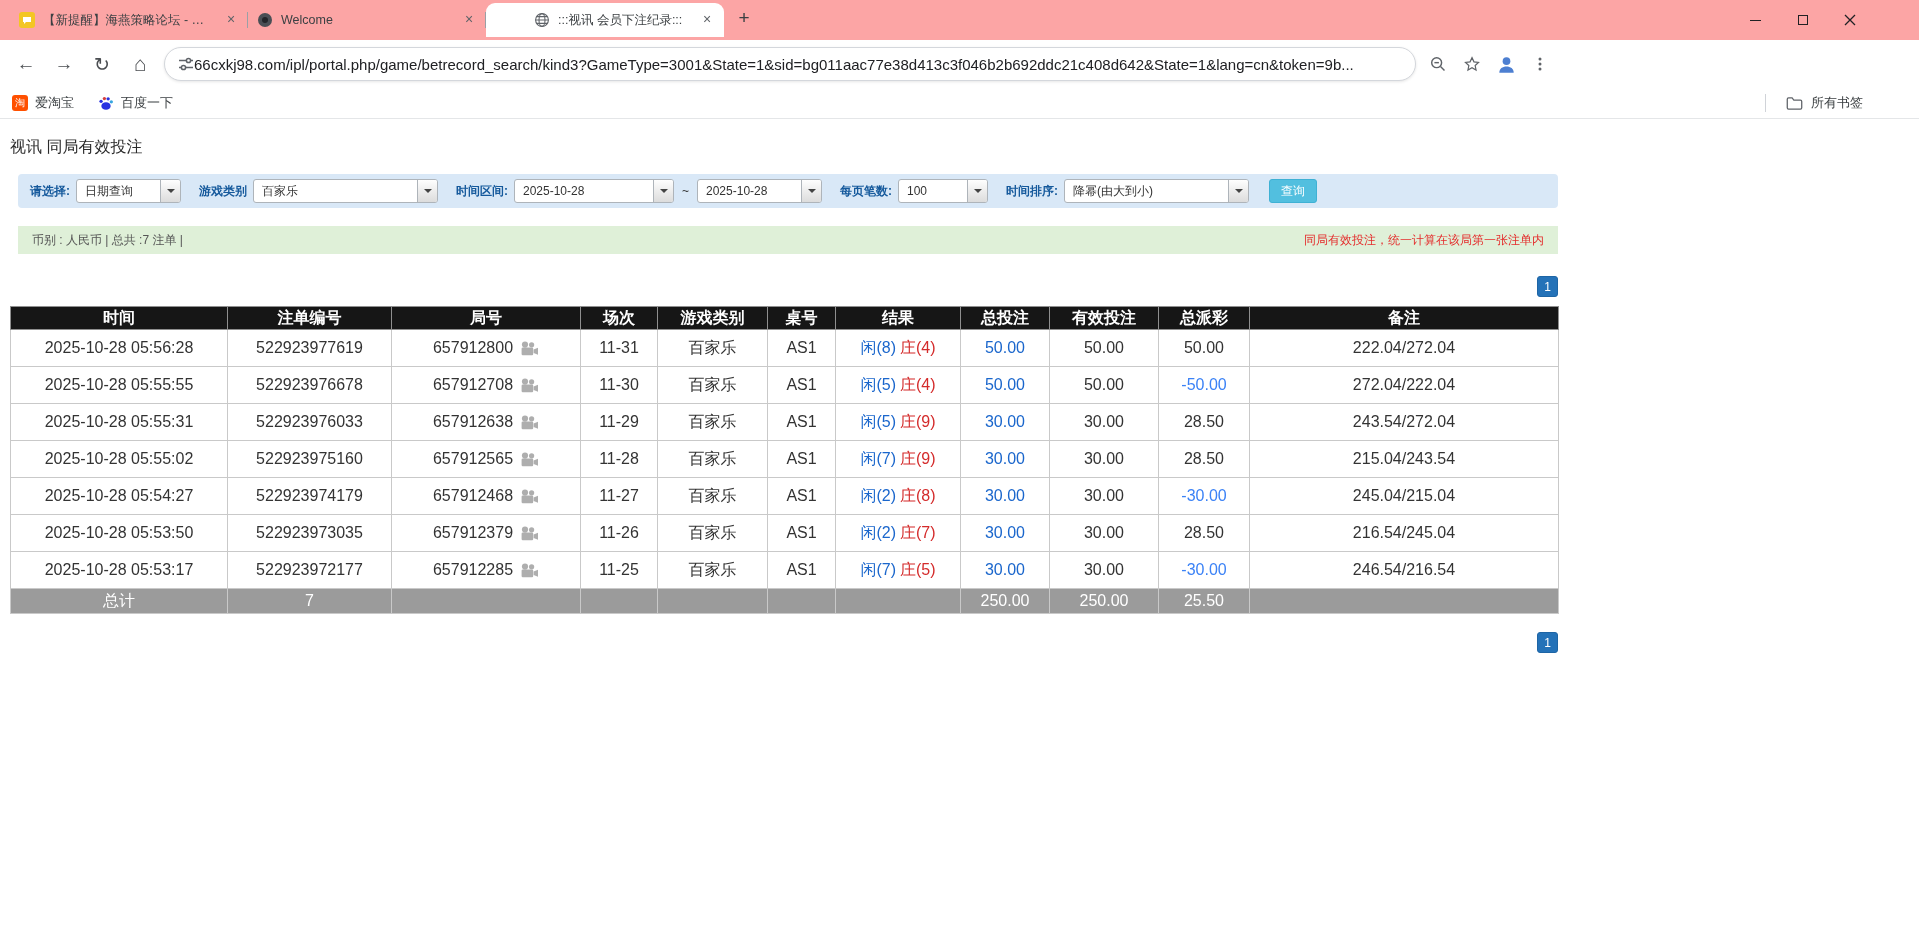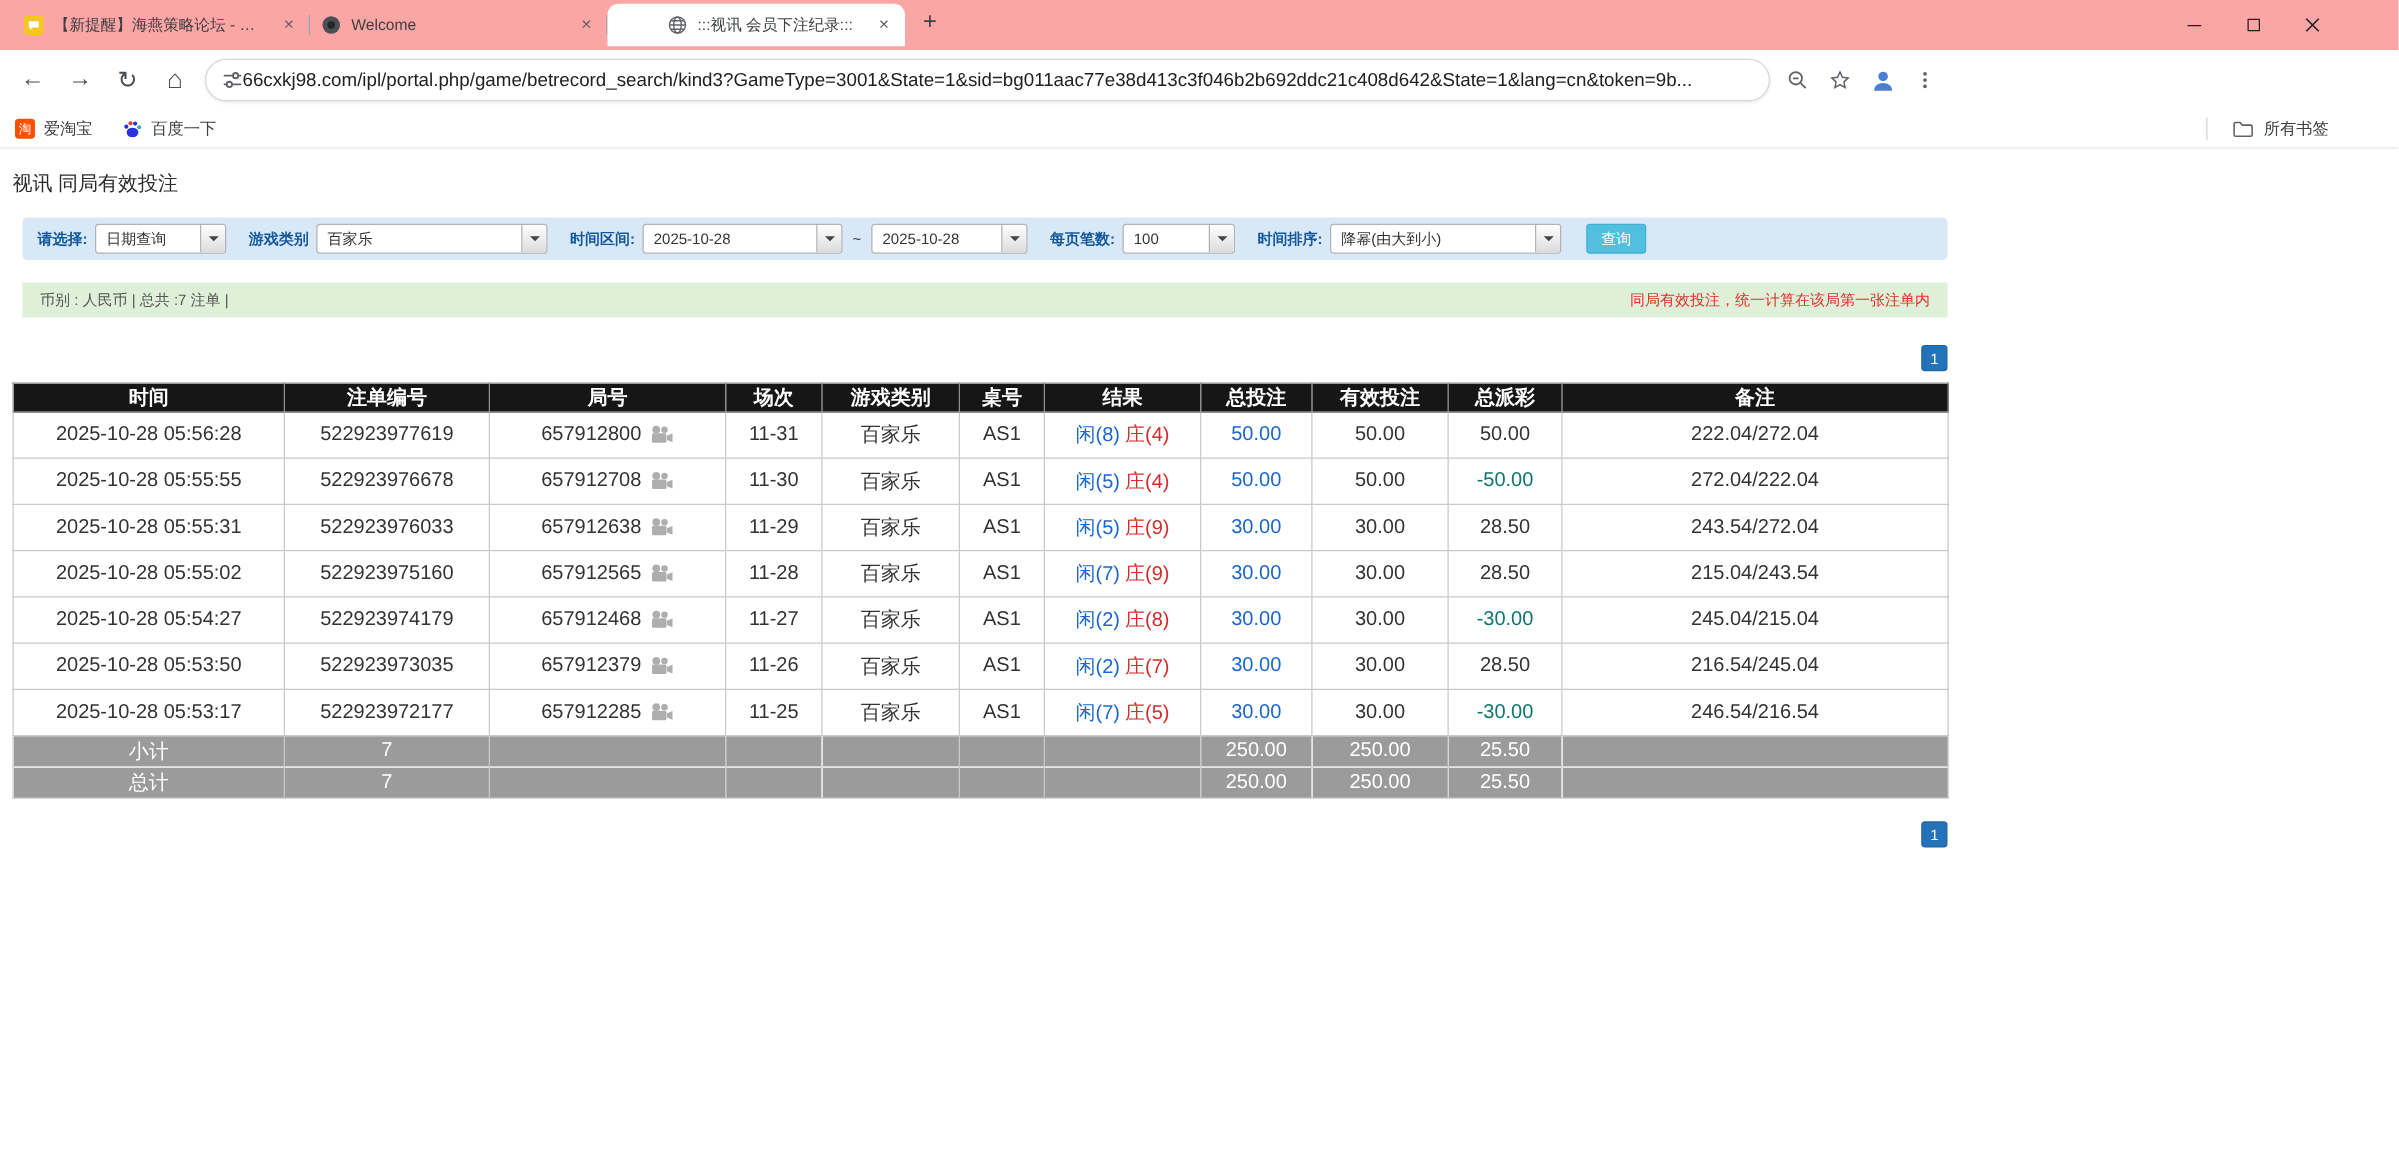--- a/index.html
+++ b/index.html
@@ -92,21 +92,21 @@
 
   table.bet { width: 100%; border-collapse: collapse; table-layout: fixed; font-size: 16px; }
   .bet th { background: #161616; color: #fff; font-weight: bold; height: 23px;
     border: 1px solid #8f8f8f; padding: 0 2px; }
   .bet td { border: 1px solid #c9c9c9; text-align: center; height: 37px; color: #333;
     background: #fff; padding: 0 2px; overflow: hidden; white-space: nowrap; }
   .bet tr.foot td { background: #9b9b9b; color: #fff; height: 25px; }
   .res-player { color: #1a66cc; }
   .res-banker { color: #d42b2b; margin-left: 4px; }
   .bet-link { color: #1a66cc; text-decoration: none; cursor: pointer; }
-  .bet td.neg { color: #0f766e; }
+  .bet td.neg { color: #3b82f6; }
   .cam-btn { background: none; border: none; margin-left: 7px; vertical-align: middle;
     cursor: pointer; padding: 0; line-height: 0; }
 </style>
 </head>
 <body>
 
 <div class="tabbar">
   <div class="tab">
     <span class="fav">
       <svg width="16" height="16">
@@ -453,33 +453,20 @@
       <span class="res-player">闲(7)</span><span class="res-banker">庄(5)</span>
     </td>
     <td><a class="bet-link">30.00</a></td>
     <td>30.00</td>
     <td class="neg">-30.00</td>
     <td>246.54/216.54</td>
   </tr>
       </tbody>
     <tbody>
       <tr class="foot">
-        <td>小计</td>
-        <td>7</td>
-        <td></td>
-          <td></td>
-          <td></td>
-        <td></td>
-          <td></td>
-        <td>250.00</td>
-        <td>250.00</td>
-        <td>25.50</td>
-        <td></td>
-      </tr>
-      <tr class="foot">
         <td>总计</td>
         <td>7</td>
         <td></td>
           <td></td>
           <td></td>
         <td></td>
           <td></td>
         <td>250.00</td>
         <td>250.00</td>
         <td>25.50</td>

